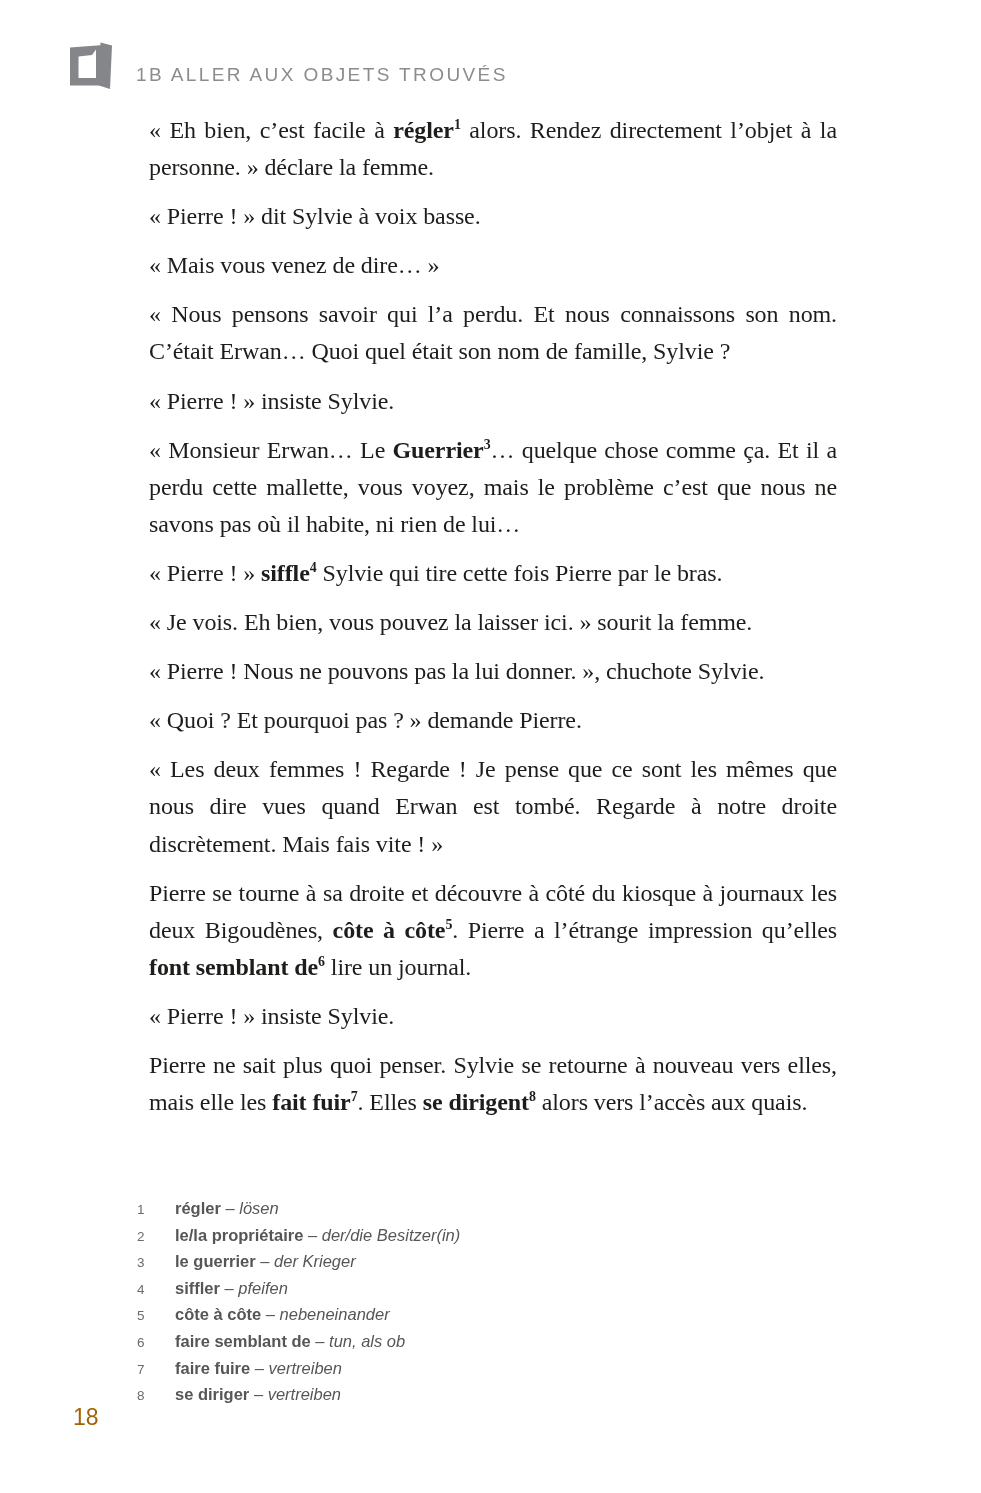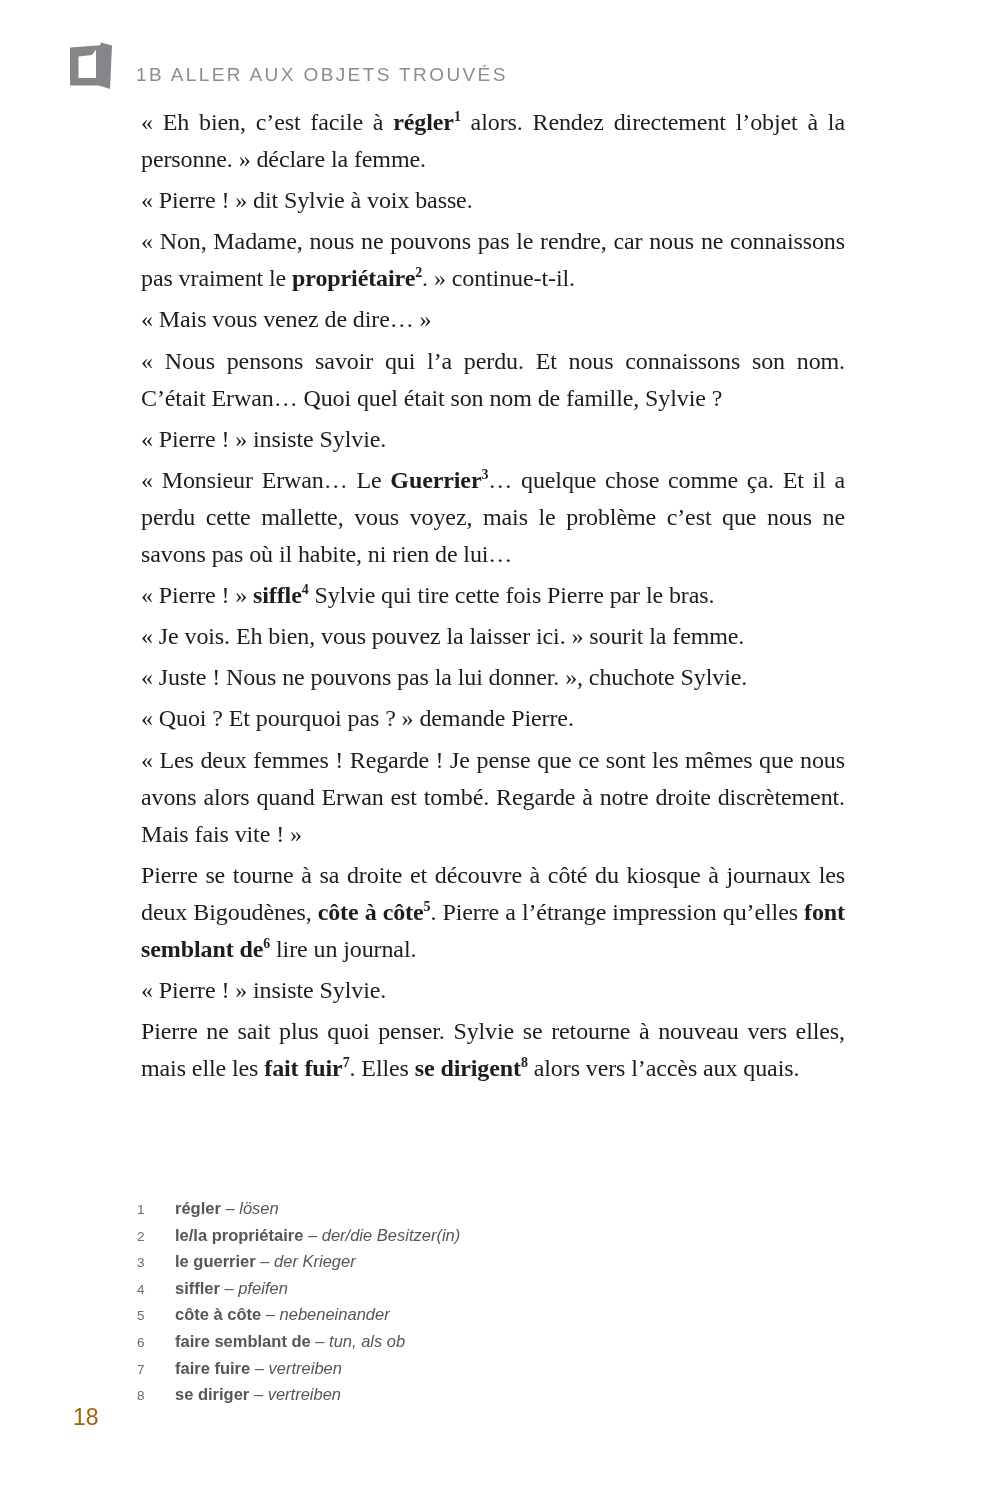--- a/index.html
+++ b/index.html
@@ -42,21 +42,21 @@
     top: 100px;
     width: 712px;
     font-family: "Liberation Serif", serif;
     font-size: 24px;
     line-height: 37.1px;
     letter-spacing: -0.1px;
     color: #1d1d1b;
     text-align: justify;
   }
   .story p {
-    margin: 4px;
+    margin: 12px;
     padding: 0;
   }
   .story b {
     font-weight: bold;
   }
   .story sup {
     font-size: 0.58em;
     line-height: 0;
     vertical-align: super;
   }
@@ -112,30 +112,29 @@
         <path fill-rule="evenodd" fill="#85868a" d="M2 7.5 L35.5 5 L35.5 45.5 L2 45.5 Z M10.5 16.5 L24 15 L28 9.5 L28 38 L10.5 38 Z"></path>
         <path fill="#85868a" d="M32.5 2.5 L44 5.5 L42 49 L31 45.5 Z"></path>
       </svg>
     </span>
     <span class="chapter-title">1B ALLER AUX OBJETS TROUVÉS</span>
   </header>
 
   <main class="story" id="story">
       <p>« Eh bien, c’est facile à <b>régler<sup>1</sup></b> alors. Rendez directement l’objet à la personne. » déclare la femme.</p>
       <p>« Pierre ! » dit Sylvie à voix basse.</p>
-      <p>« Non, Madame, nous ne pouvons pas le rendre, car nous ne connaissons pas vraiment le <b>propriétaire<sup>2</sup></b>. » continue-t-il.</p>
       <p>« Mais vous venez de dire… »</p>
       <p>« Nous pensons savoir qui l’a perdu. Et nous connaissons son nom. C’était Erwan… Quoi quel était son nom de famille, Sylvie ?</p>
       <p>« Pierre ! » insiste Sylvie.</p>
       <p>« Monsieur Erwan… Le <b>Guerrier<sup>3</sup></b>… quelque chose comme ça. Et il a perdu cette mallette, vous voyez, mais le problème c’est que nous ne savons pas où il habite, ni rien de lui…</p>
       <p>« Pierre ! » <b>siffle<sup>4</sup></b> Sylvie qui tire cette fois Pierre par le bras.</p>
       <p>« Je vois. Eh bien, vous pouvez la laisser ici. » sourit la femme.</p>
-      <p>« Juste ! Nous ne pouvons pas la lui donner. », chuchote Sylvie.</p>
+      <p>« Pierre ! Nous ne pouvons pas la lui donner. », chuchote Sylvie.</p>
       <p>« Quoi ? Et pourquoi pas ? » demande Pierre.</p>
-      <p>« Les deux femmes ! Regarde ! Je pense que ce sont les mêmes que nous avons alors quand Erwan est tombé. Regarde à notre droite discrètement. Mais fais vite ! »</p>
+      <p>« Les deux femmes ! Regarde ! Je pense que ce sont les mêmes que nous dire vues quand Erwan est tombé. Regarde à notre droite discrètement. Mais fais vite ! »</p>
       <p>Pierre se tourne à sa droite et découvre à côté du kiosque à journaux les deux Bigoudènes, <b>côte à côte<sup>5</sup></b>. Pierre a l’étrange impression qu’elles <b>font semblant de<sup>6</sup></b> lire un journal.</p>
       <p>« Pierre ! » insiste Sylvie.</p>
       <p>Pierre ne sait plus quoi penser. Sylvie se retourne à nouveau vers elles, mais elle les <b>fait fuir<sup>7</sup></b>. Elles <b>se dirigent<sup>8</sup></b> alors vers l’accès aux quais.</p>
     </main>
 
   <section class="footnotes" id="footnotes">
       <div class="fn-row">
         <span class="fn-num">1</span>
         <span class="fn-text"><b class="fn-term">régler</b><span class="fn-sep"> – </span><i class="fn-translation">lösen</i></span>
       </div>

